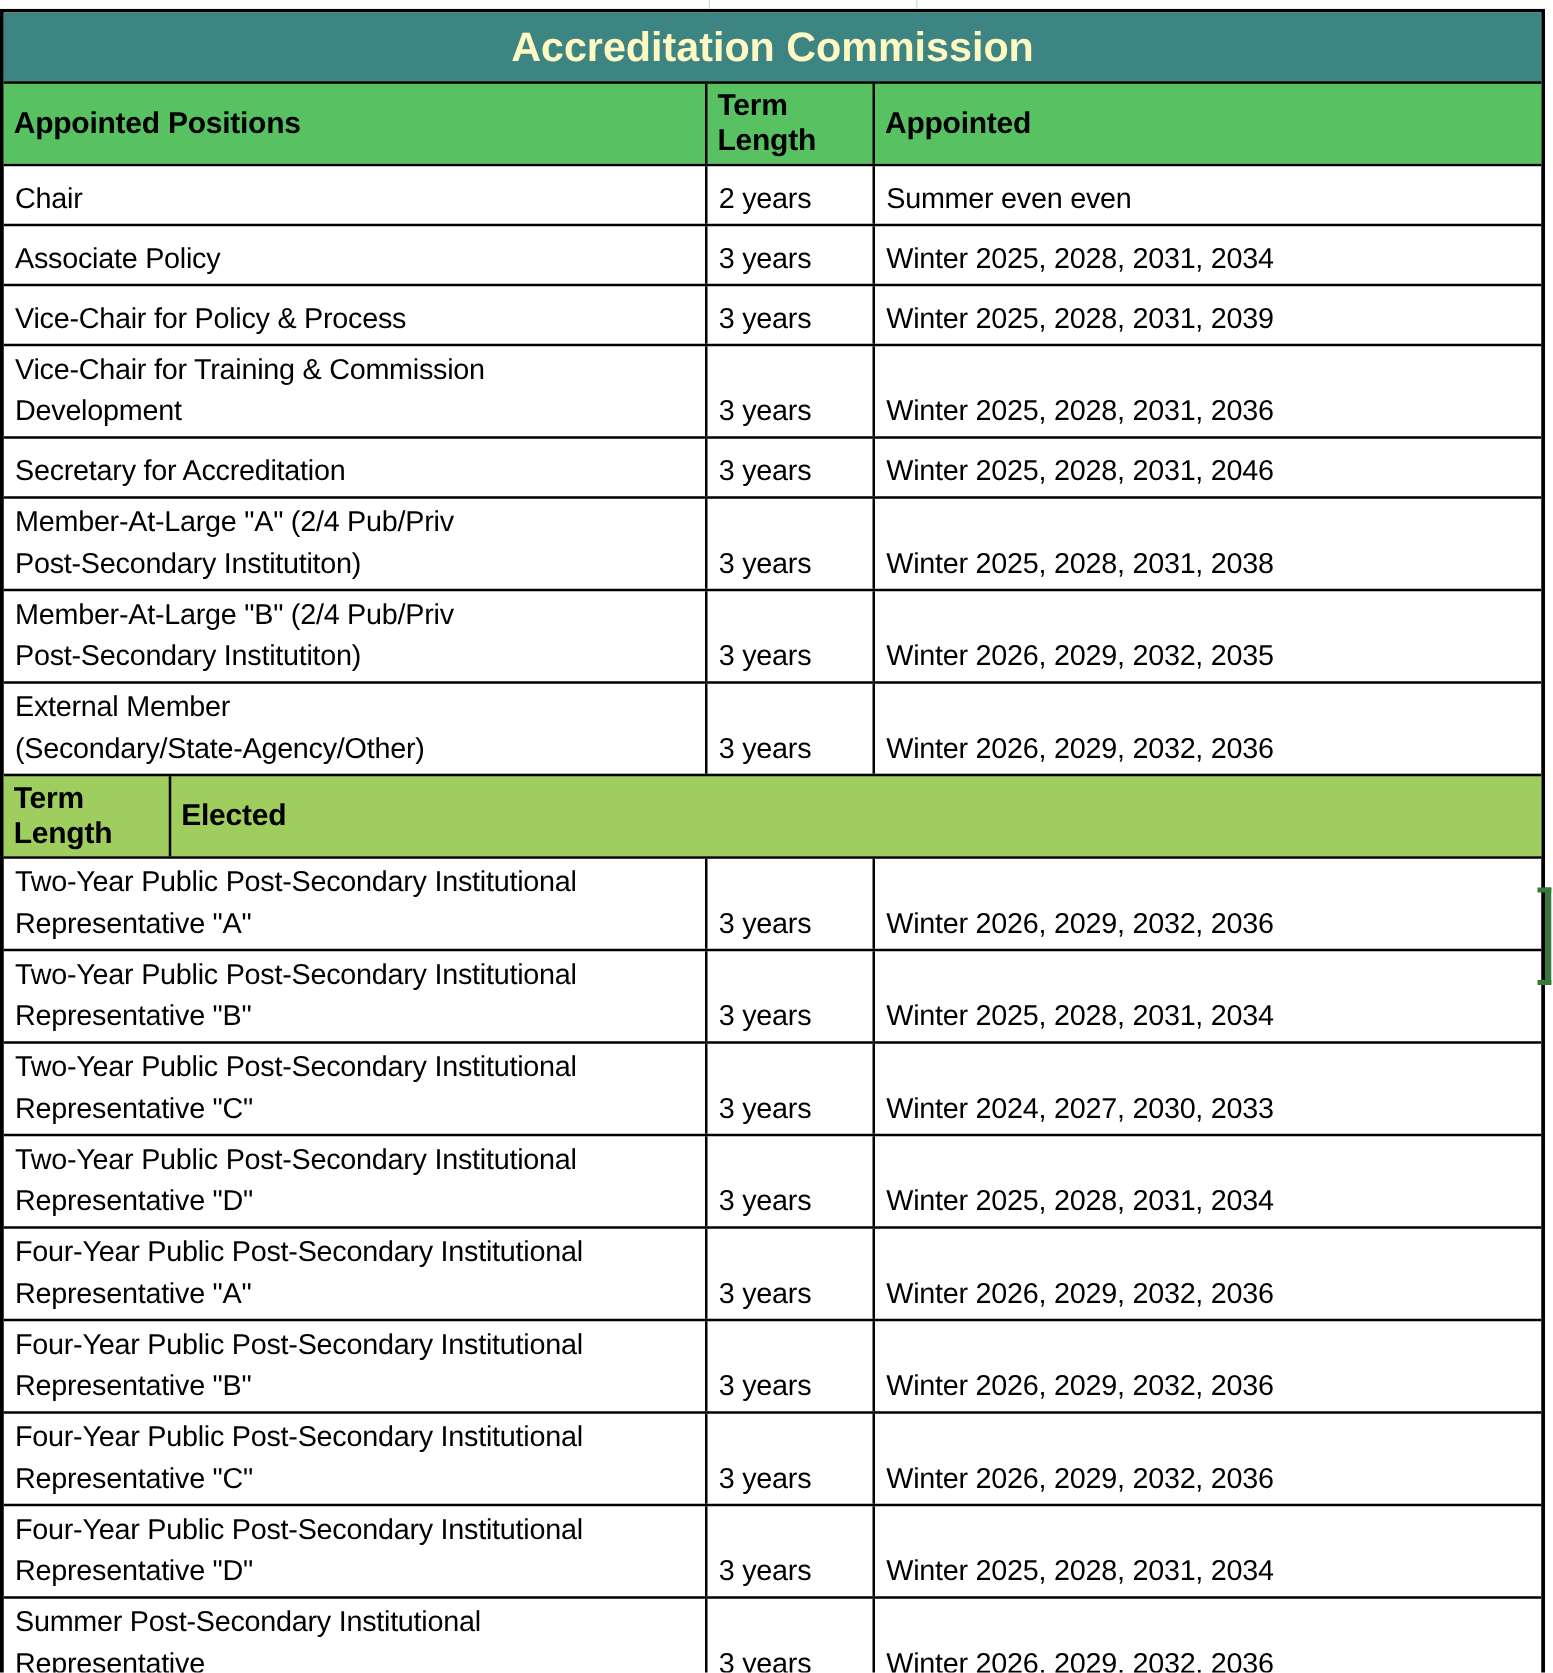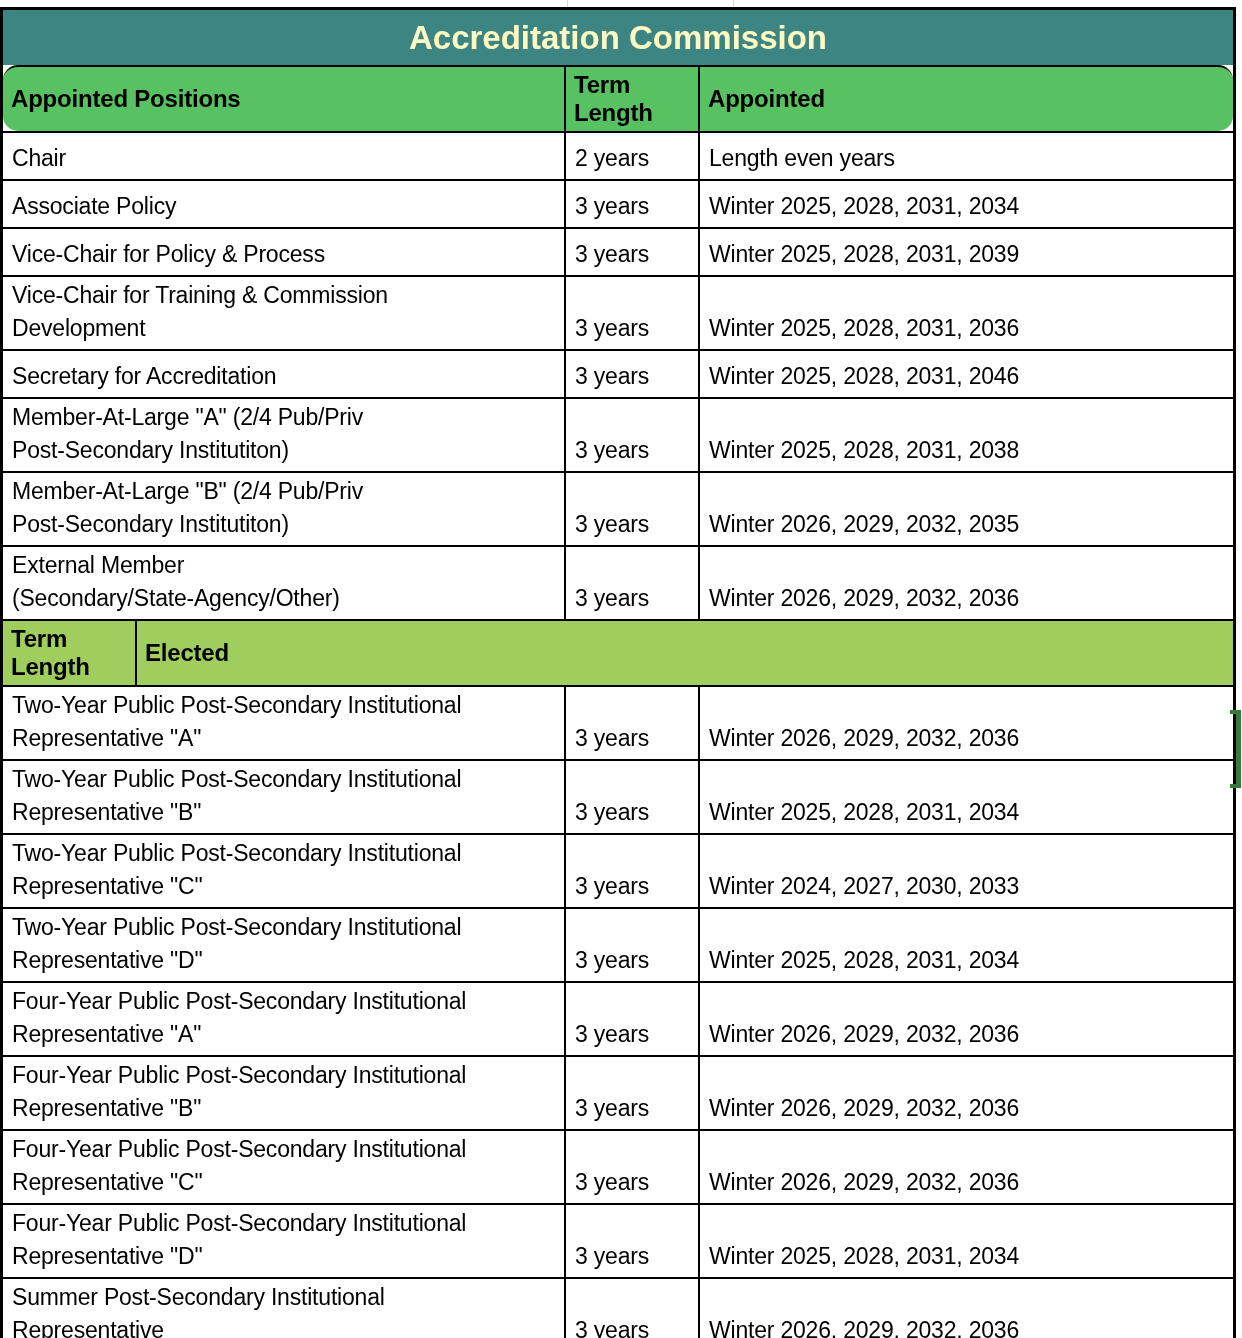--- a/index.html
+++ b/index.html
@@ -95,29 +95,29 @@
 <div class="grid-strip top">
   <div class="gl g1"></div>
   <div class="gl g2"></div>
 </div>
 
 <div class="acc-table">
   <div class="title-bar" style="background: rgb(61, 133, 131);">
     <span>Accreditation Commission</span>
   </div>
 
-<div class="row header-row" style="background: rgb(88, 194, 99); border-radius: 15px;">
+<div class="row header-row" style="background: rgb(88, 194, 99);">
     <div class="cell c1">Appointed Positions</div>
     <div class="cell c2">Term Length</div>
     <div class="cell c3">Appointed</div>
   </div>
     <div class="row data-row">
     <div class="cell c1">Chair</div>
     <div class="cell c2">2 years</div>
-    <div class="cell c3">Length even years</div>
+    <div class="cell c3">Summer even even</div>
   </div>
     <div class="row data-row">
     <div class="cell c1">Associate Policy</div>
     <div class="cell c2">3 years</div>
     <div class="cell c3">Winter 2025, 2028, 2031, 2034</div>
   </div>
     <div class="row data-row">
     <div class="cell c1">Vice-Chair for Policy &amp; Process</div>
     <div class="cell c2">3 years</div>
     <div class="cell c3">Winter 2025, 2028, 2031, 2039</div>

